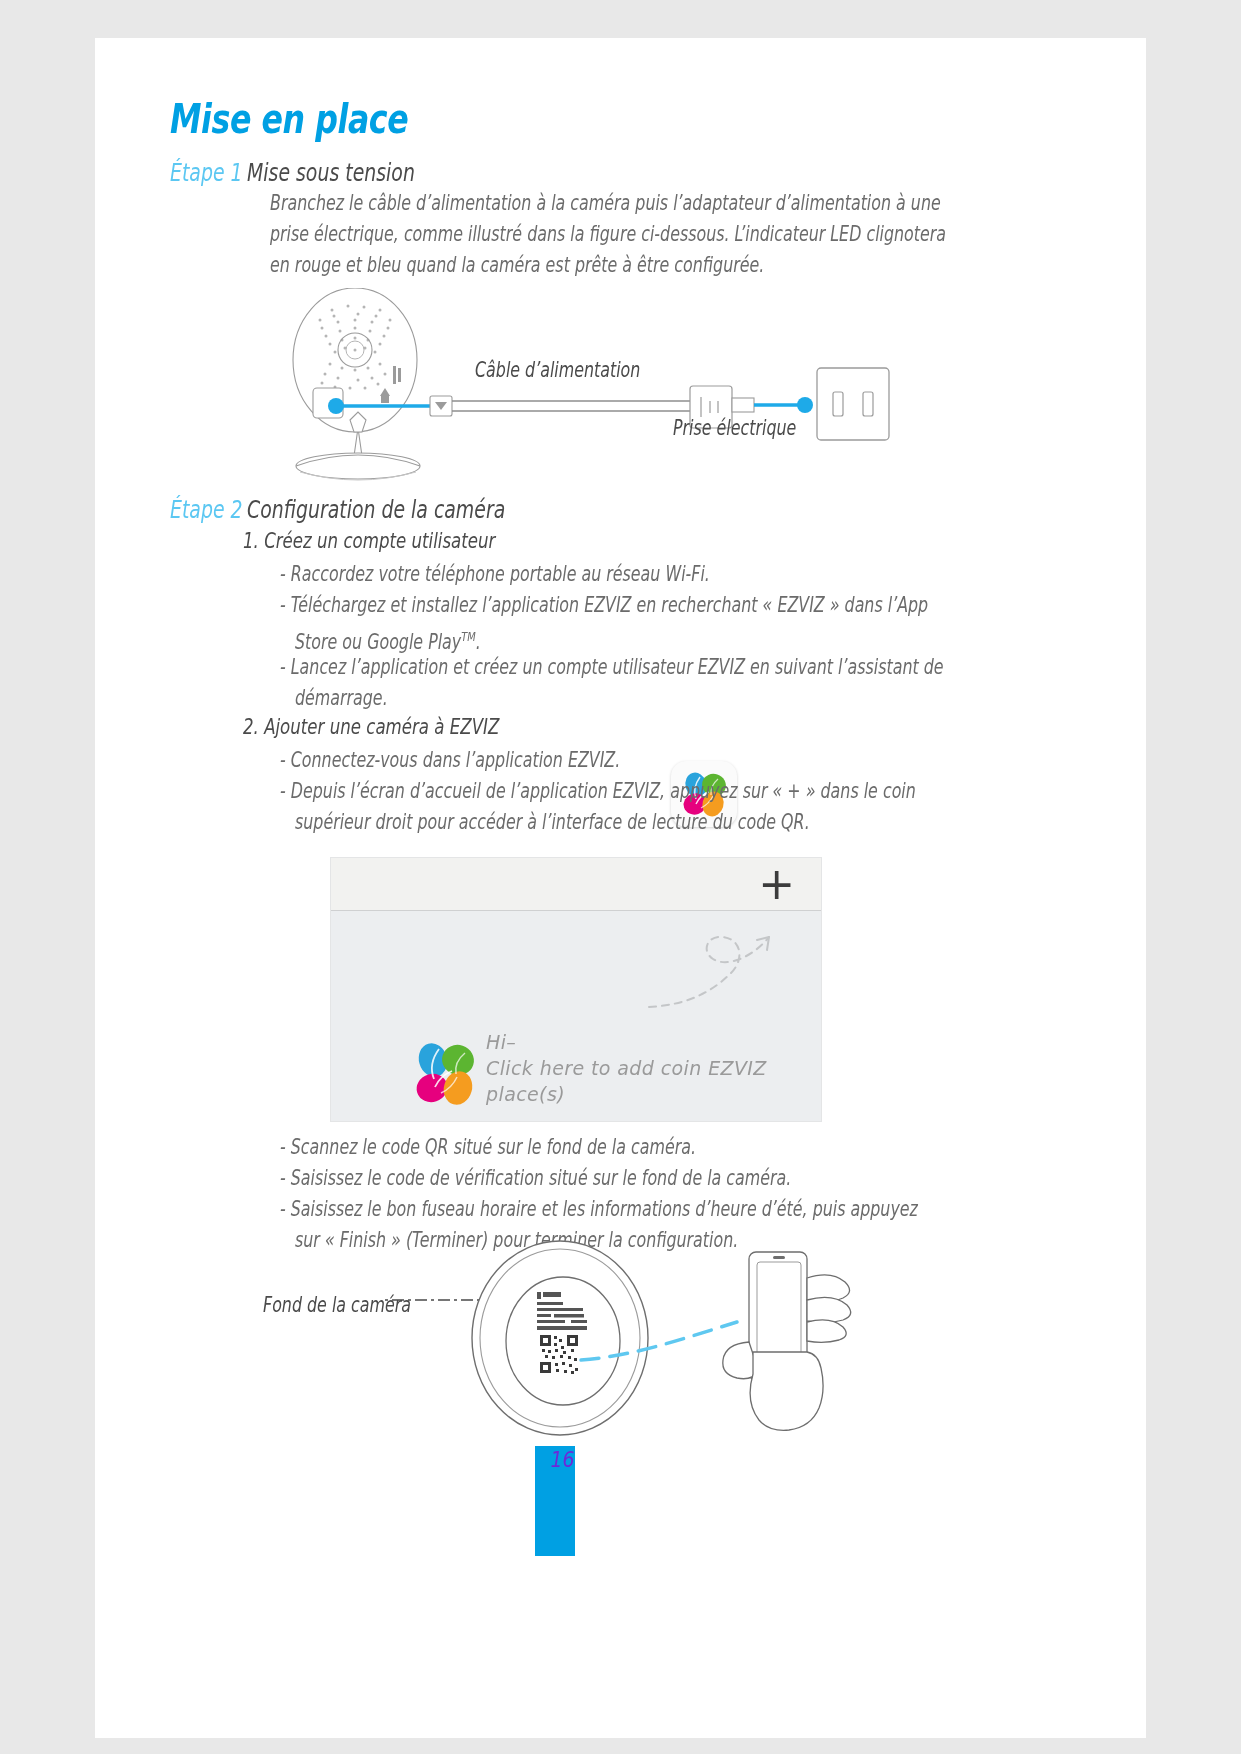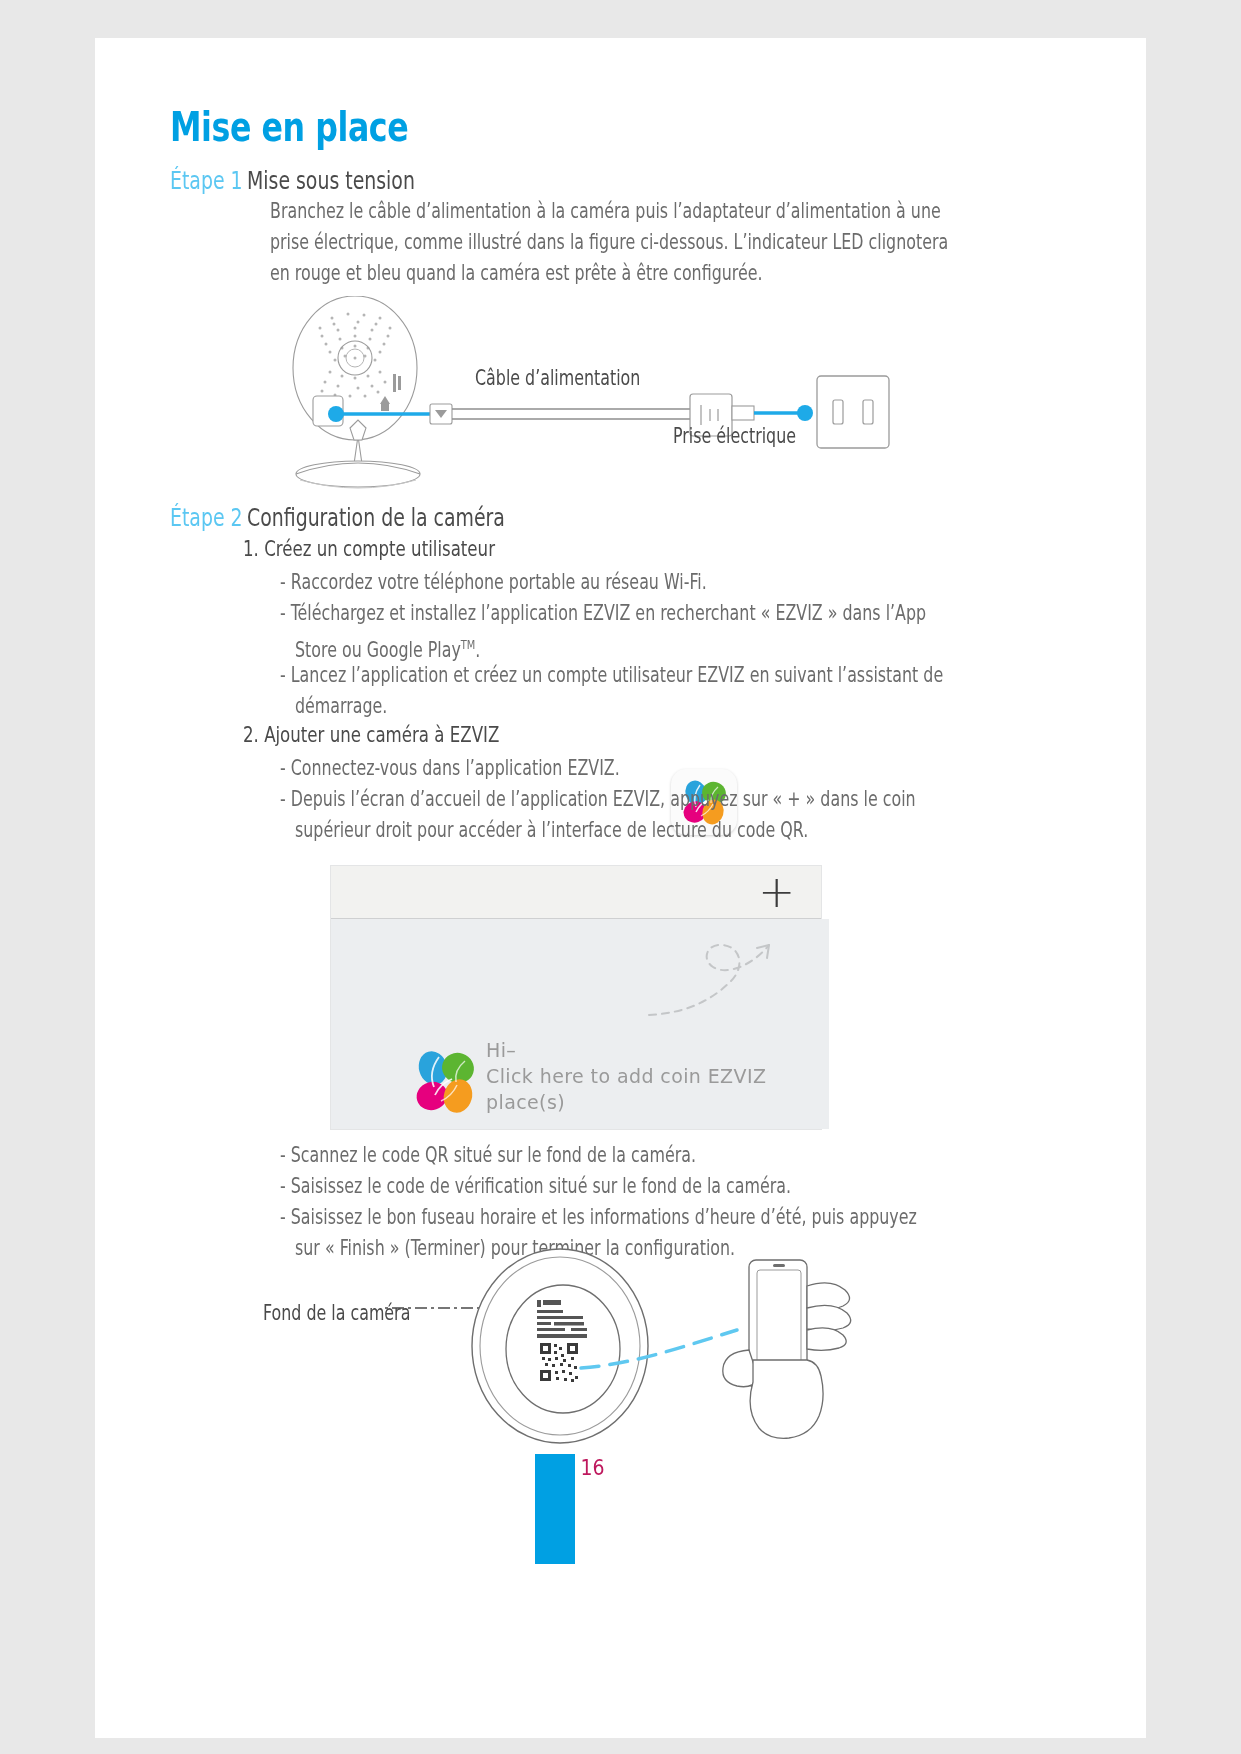--- a/index.html
+++ b/index.html
@@ -8,21 +8,21 @@
     background:#e8e8e8;
     font-family:"DejaVu Sans Condensed","Liberation Sans Narrow","Liberation Sans",sans-serif;
     overflow:hidden;
   }
   .page{
     position:absolute;left:95px;top:38px;
     width:1051px;height:1700px;
     background:#ffffff;
     overflow:hidden;
   }
-  .inner{position:absolute;left:0;top:8px;width:1051px;height:1700px;}
+  .inner{position:absolute;left:0;top:0;width:1051px;height:1700px;font-style:italic;}
 
   
   .h1{
     position:absolute;left:75px;top:58px;
     font-size:40px;font-weight:bold;color:#00A0E3;
     letter-spacing:-0.5px;
     font-stretch:condensed;
     transform:scaleX(0.88);transform-origin:left center;
     white-space:nowrap;
   }
@@ -64,21 +64,21 @@
   }
   sup{font-size:0.62em;vertical-align:super;}
 
   
   .pagetab{
     position:absolute;left:440px;top:1408px;
     width:40px;height:110px;background:#00A0E3;
   }
   .pagenum{
     position:absolute;left:440px;top:1410px;width:55px;
-    text-align:center;font-size:21px;color:#be185d;margin-left:30px;
+    text-align:center;font-size:21px;color:#6d28d9;
   }
 
   
   .illo{position:absolute;}
 
   
   .phoneshot{
     position:absolute;left:236px;top:820px;
     width:490px;height:263px;
     background:#eceded;
@@ -92,21 +92,21 @@
     position:absolute;left:0;top:13px;width:490px;
     text-align:center;font-size:25px;color:#3c3c3c;
     font-family:"DejaVu Sans","Liberation Sans",sans-serif;
   }
   .phone-plus{
     position:absolute;right:26px;top:4px;
     font-size:44px;font-weight:300;color:#3c3c3c;
     font-family:"DejaVu Sans","Liberation Sans",sans-serif;
     line-height:44px;
   }
-  .phone-body{position:absolute;left:0;top:53px;width:490px;height:210px;background:#eceef0;padding-left:8px;}
+  .phone-body{position:absolute;left:0;top:53px;width:490px;height:210px;background:#eceef0;}
   .hi-text{
     position:absolute;left:155px;top:118px;
     font-size:19px;color:#9a9a9a;line-height:26px;
     font-family:"DejaVu Sans","Liberation Sans",sans-serif;
     letter-spacing:0.4px;
   }
   .logo-sm{position:absolute;left:72px;top:120px;}
 
   .appicon{
     position:absolute;left:576px;top:723px;

